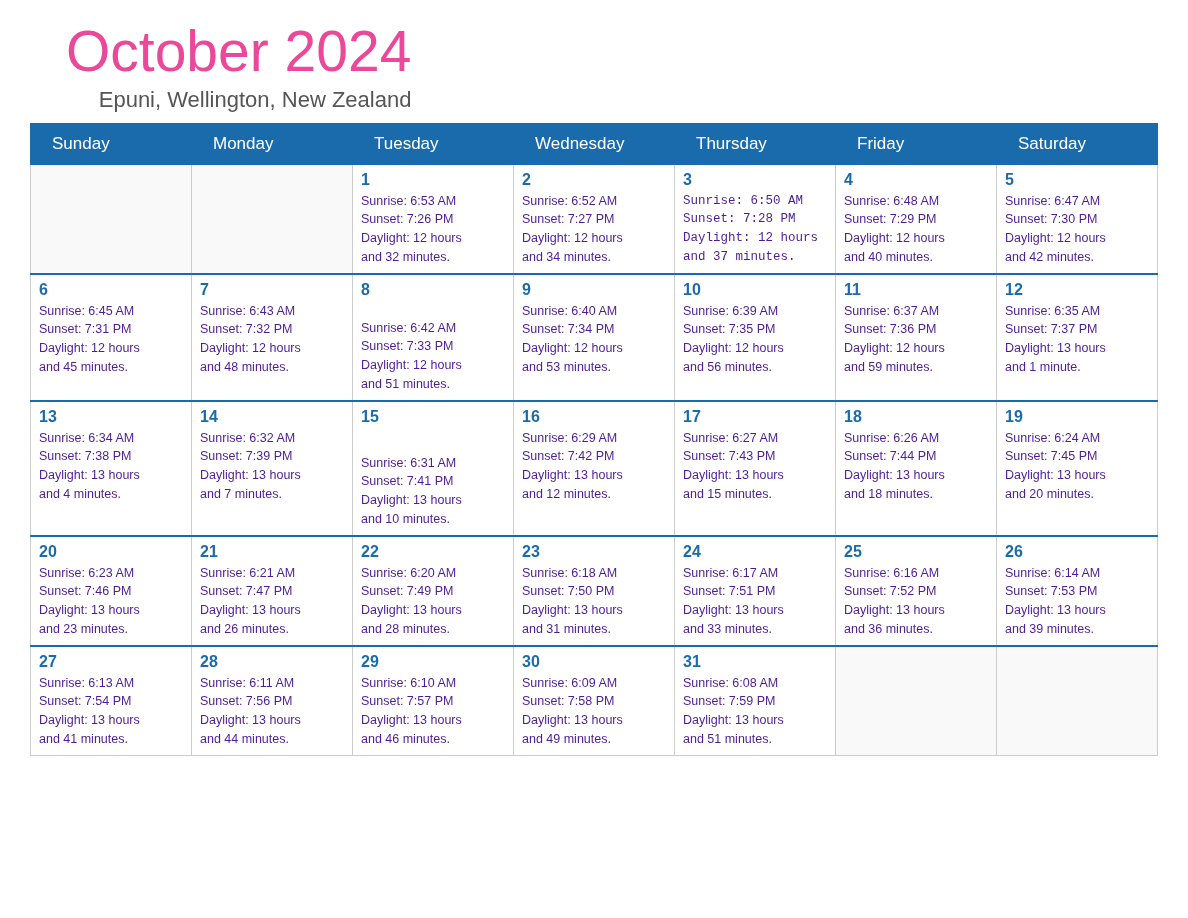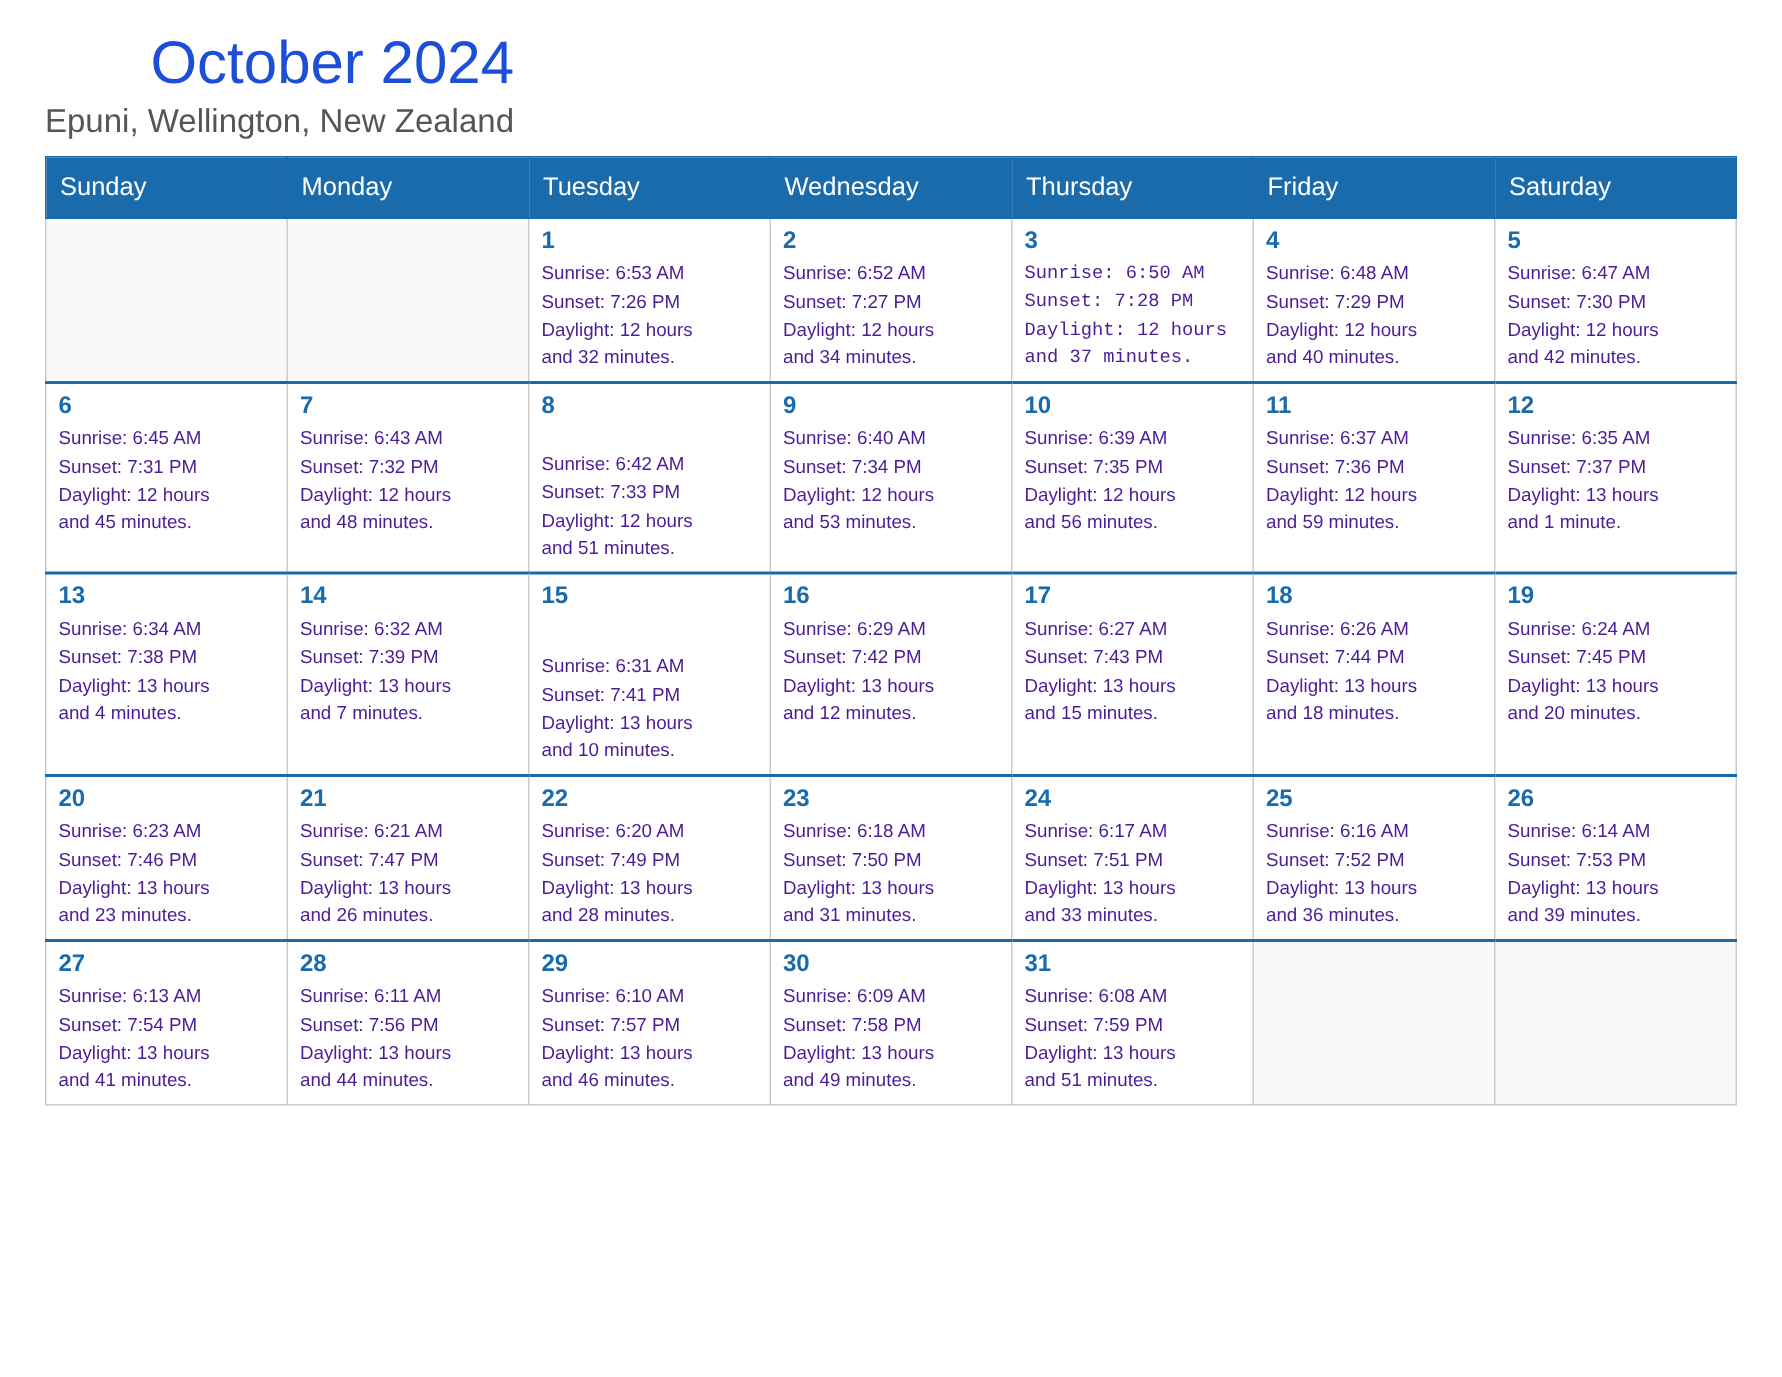--- a/index.html
+++ b/index.html
@@ -43,42 +43,42 @@
       height: 0;
       border-left: 14px solid transparent;
       border-right: 0px solid transparent;
       border-top: 20px solid #1a6bab;
       margin-left: 2px;
     }
     .title-section {
       text-align: right;
     }
     .month-title {
-      font-size: 40px;
+      font-size: 57px;
       font-weight: normal;
-      color: #1d4ed8;
+      color: #ec4899;
       line-height: 1.1;
       margin-left: 36px;
     }
     .location {
       font-size: 22px;
       color: #555;
       margin-top: 4px;
     }
     .calendar {
       width: 100%;
       border-collapse: collapse;
       margin-top: 10px;
     }
     .calendar th {
       background-color: #1a6bab;
       color: #ffffff;
       font-size: 17px;
       font-weight: normal;
-      padding: 10px 9px;
+      padding: 10px 21px;
       text-align: left;
       border: 1px solid #1a6bab;
     }
     .calendar td {
       border: 1px solid #ccc;
       vertical-align: top;
       padding: 6px 8px;
       width: 14.28%;
       min-height: 100px;
       font-size: 13px;

